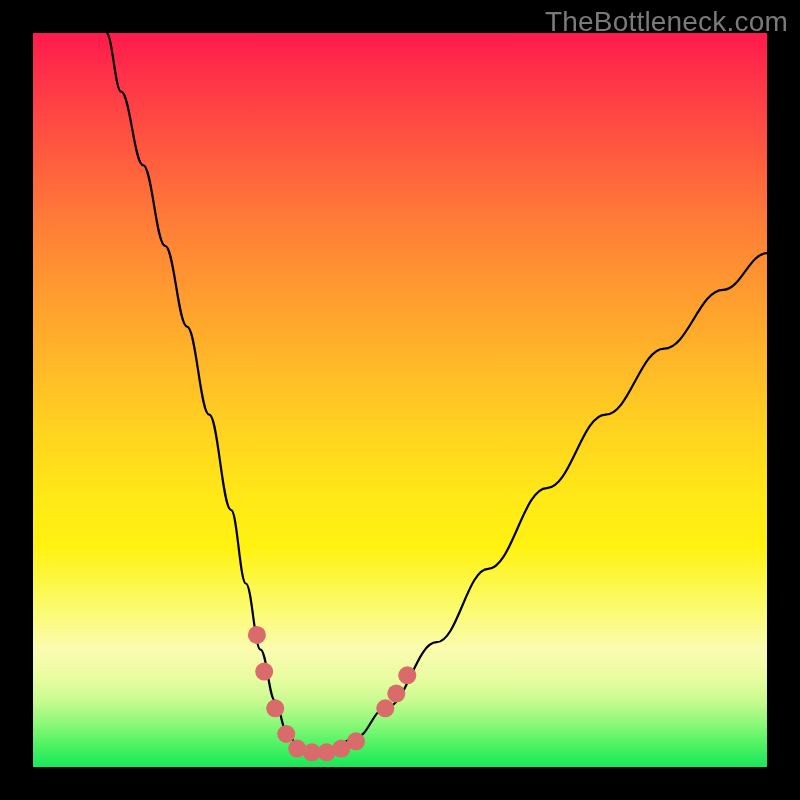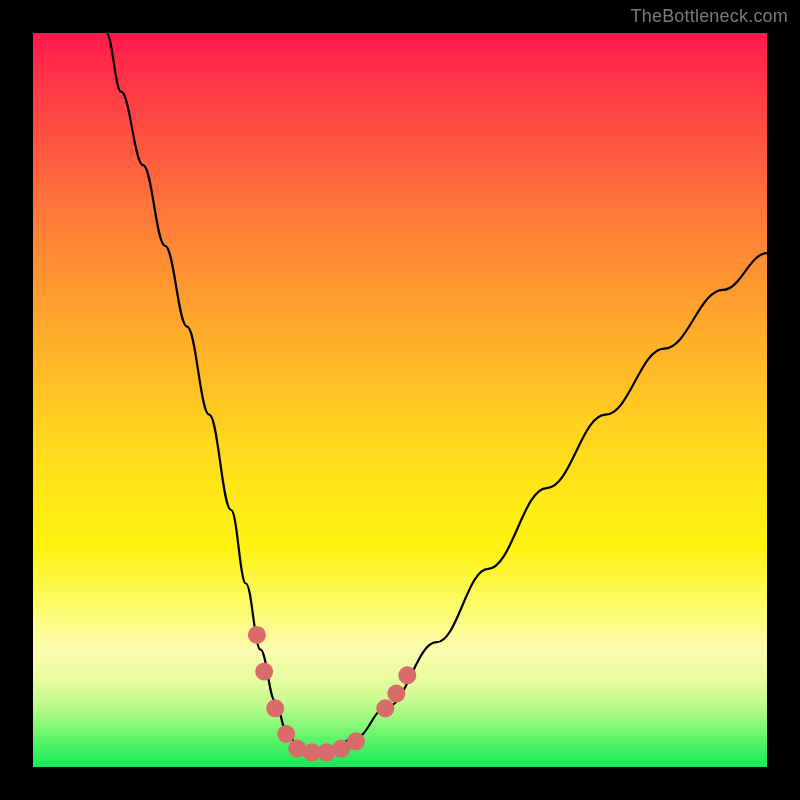--- a/index.html
+++ b/index.html
@@ -42,21 +42,21 @@
       #8ef87a 94%,
       #4ef263 97%,
       #18e858 100%
     );
   }
   .watermark {
     position: absolute;
     top: 6px;
     right: 12px;
     color: #7a7a7a;
-    font-size: 18px;
+    font-size: 28px;
     letter-spacing: 0.2px;
   }
   svg.curve {
     position: absolute;
     left: 0;
     top: 0;
     width: 734px;
     height: 734px;
   }
 </style>

